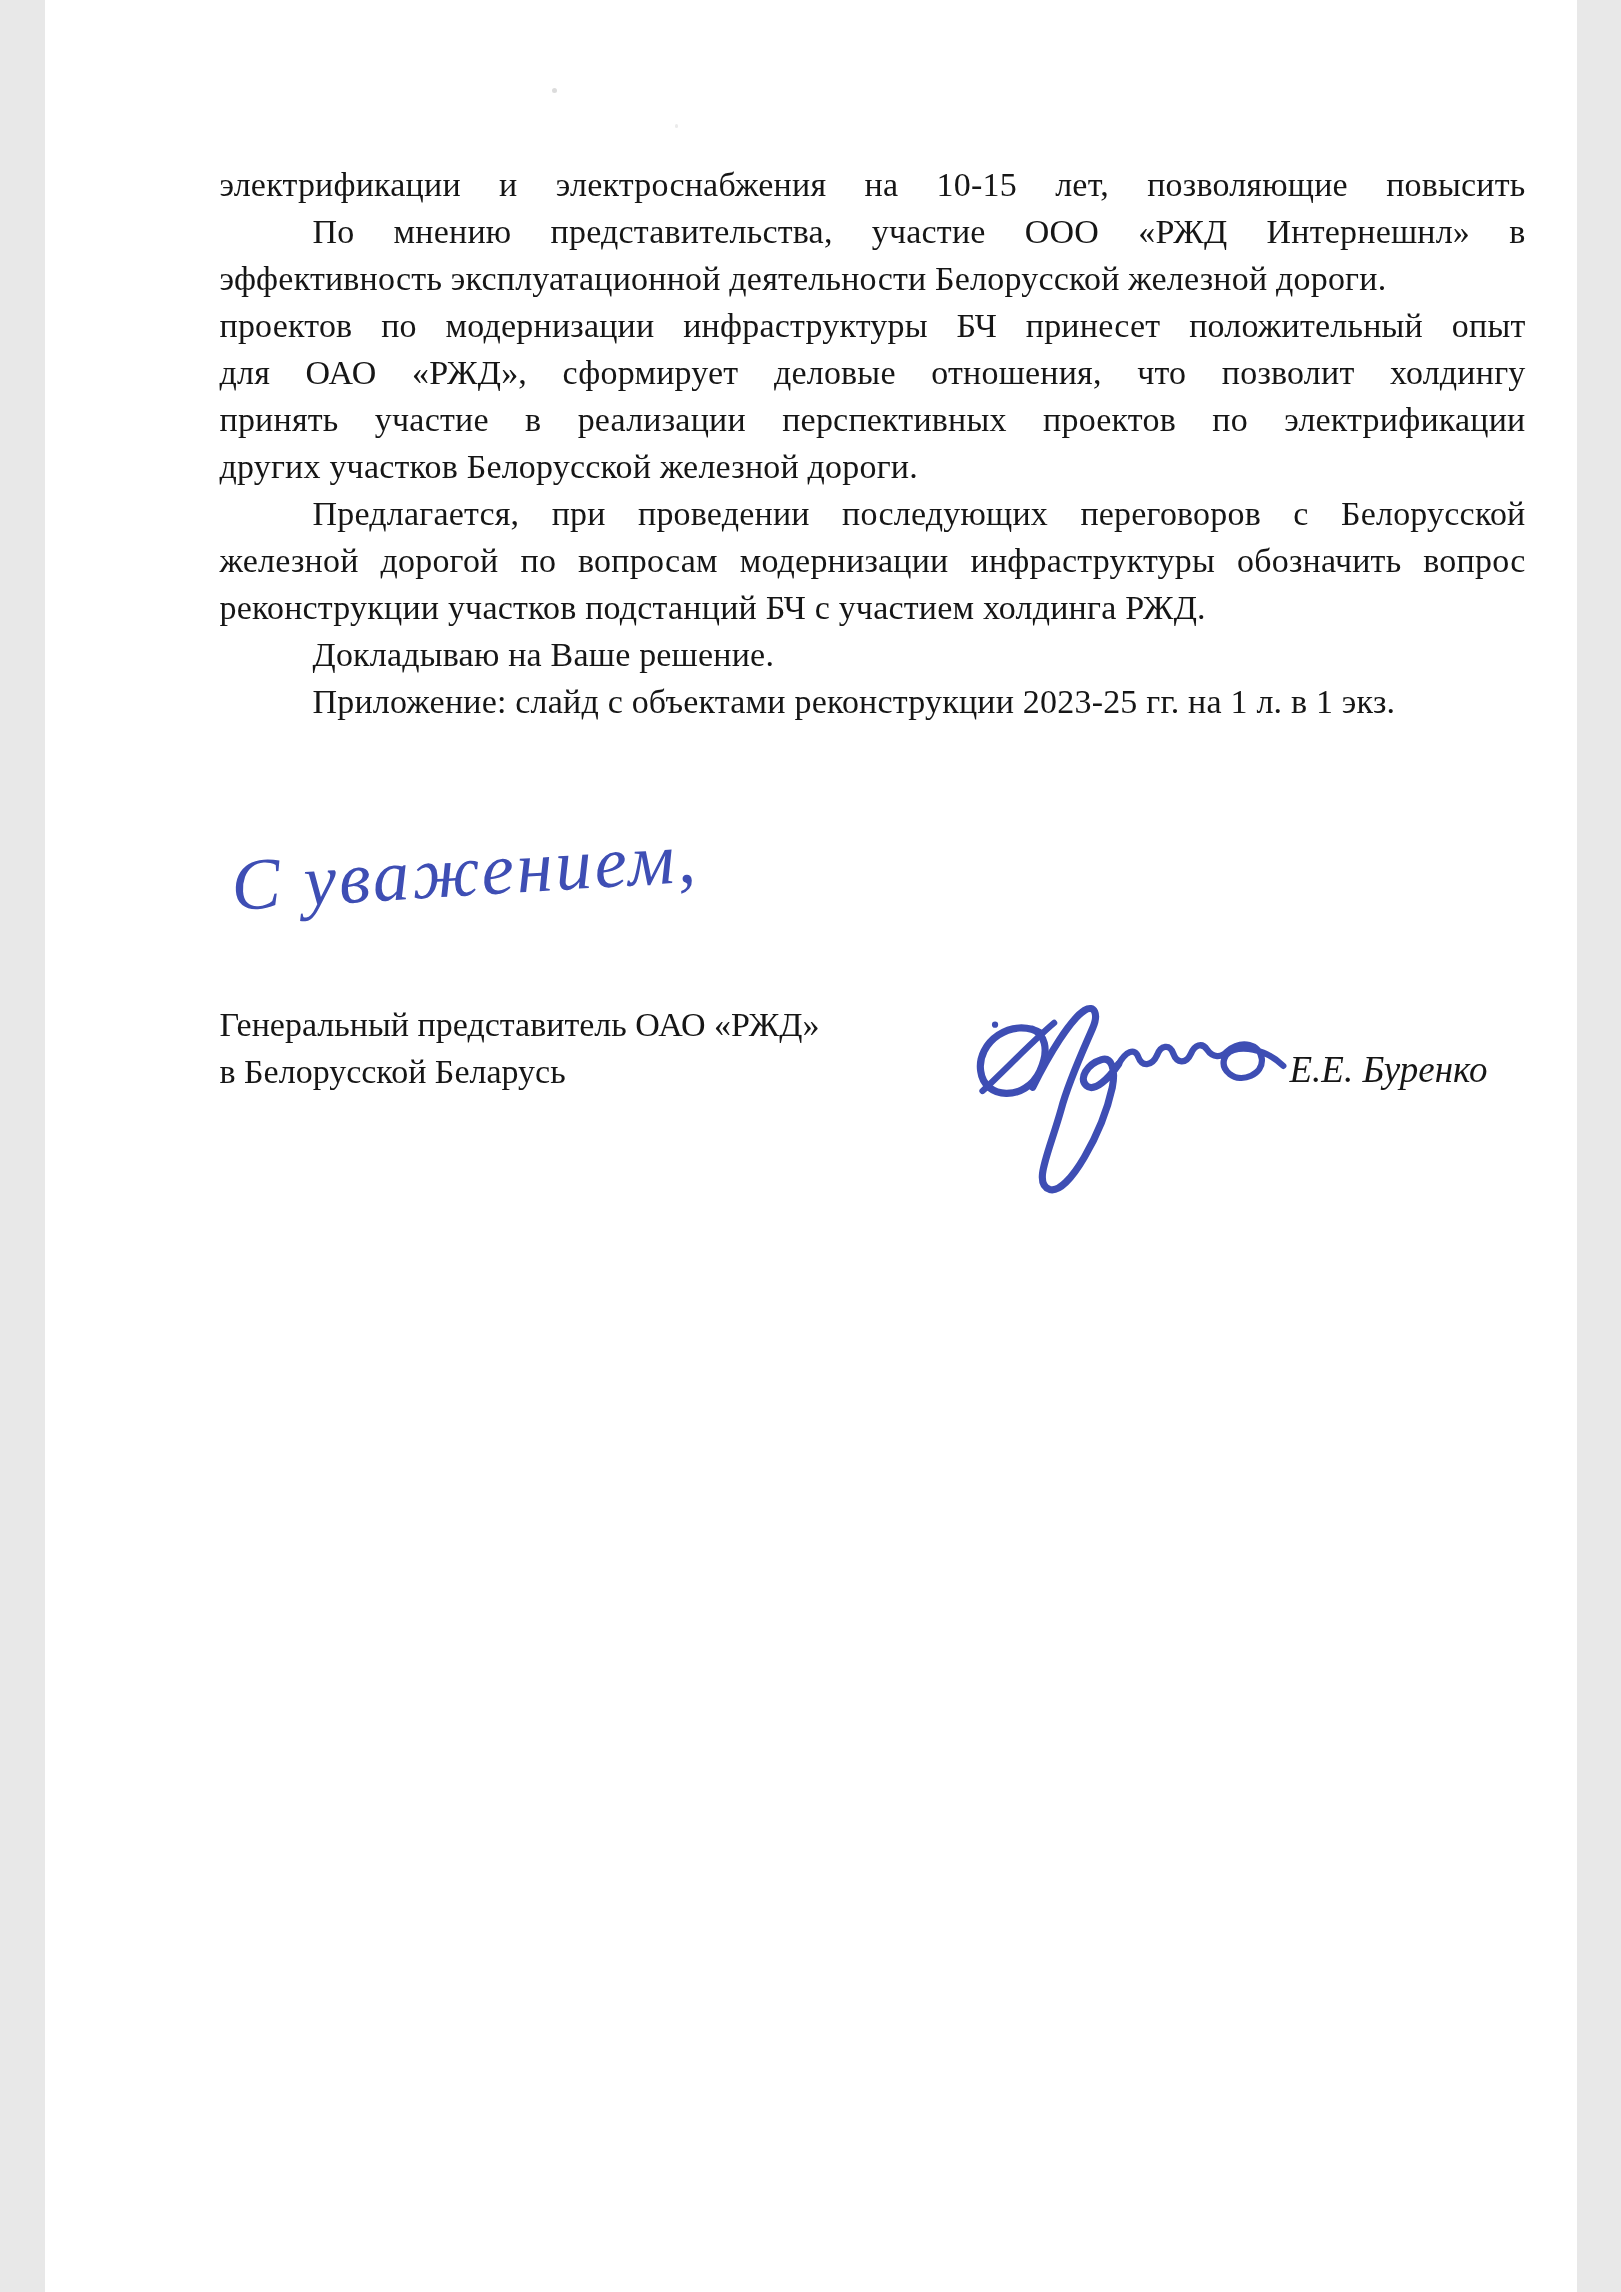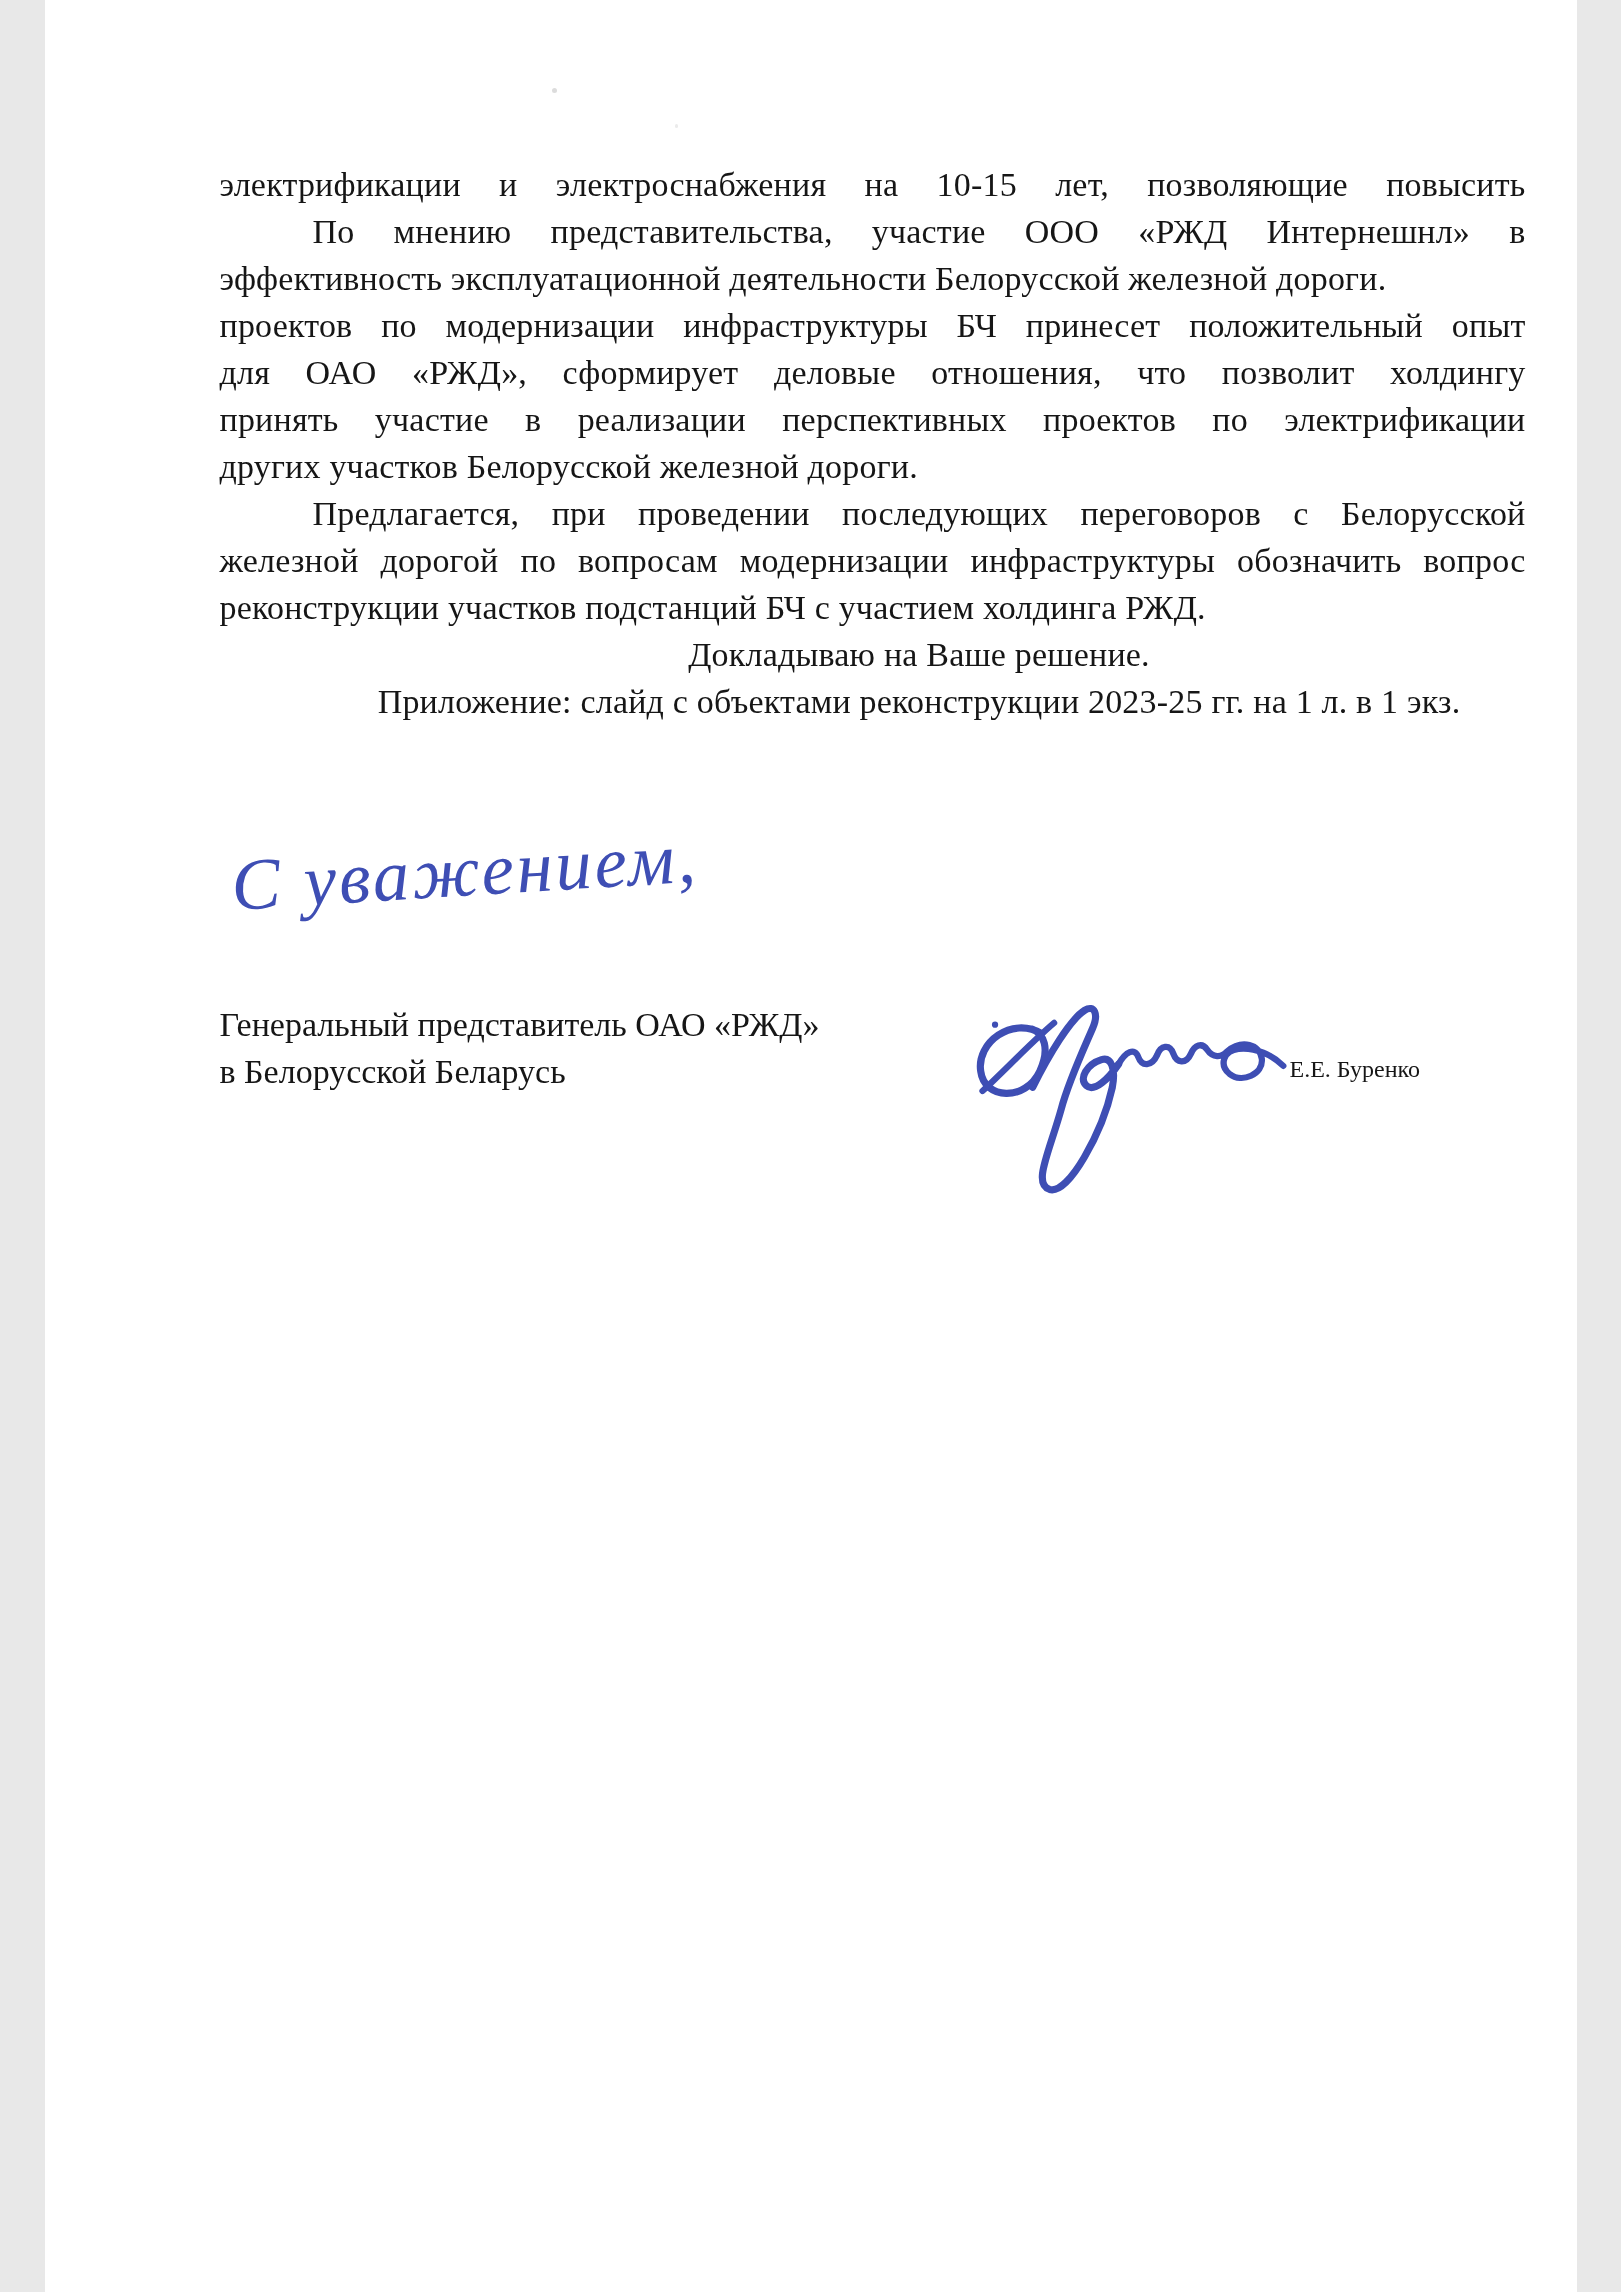--- a/index.html
+++ b/index.html
@@ -31,21 +31,20 @@
     white-space: normal;
   }
   
   .line.j {
     text-align: justify;
     text-align-last: justify;
   }
   
   .line.ind {
     text-indent: 93px;
-    text-align: center;
   }
   .attachment {
   }
   .handwritten {
     position: absolute;
     left: 184px;
     top: 844px;
     font-size: 73px;
     font-style: italic;
     letter-spacing: 2.7px;
@@ -58,23 +57,24 @@
     position: absolute;
     left: 175px;
     top: 1001px;
     font-size: 34px;
     line-height: 47px;
   }
   .signer-name {
     position: absolute;
     left: 1245px;
     top: 1046px;
-    font-size: 24px;
+    font-size: 37px;
     line-height: 47px;
     white-space: nowrap;
+    font-style: italic;
   }
   .signature-svg {
     position: absolute;
     left: 882px;
     top: 978px;
     width: 376px;
     height: 251px;
   }
   .speck {
     position: absolute;

